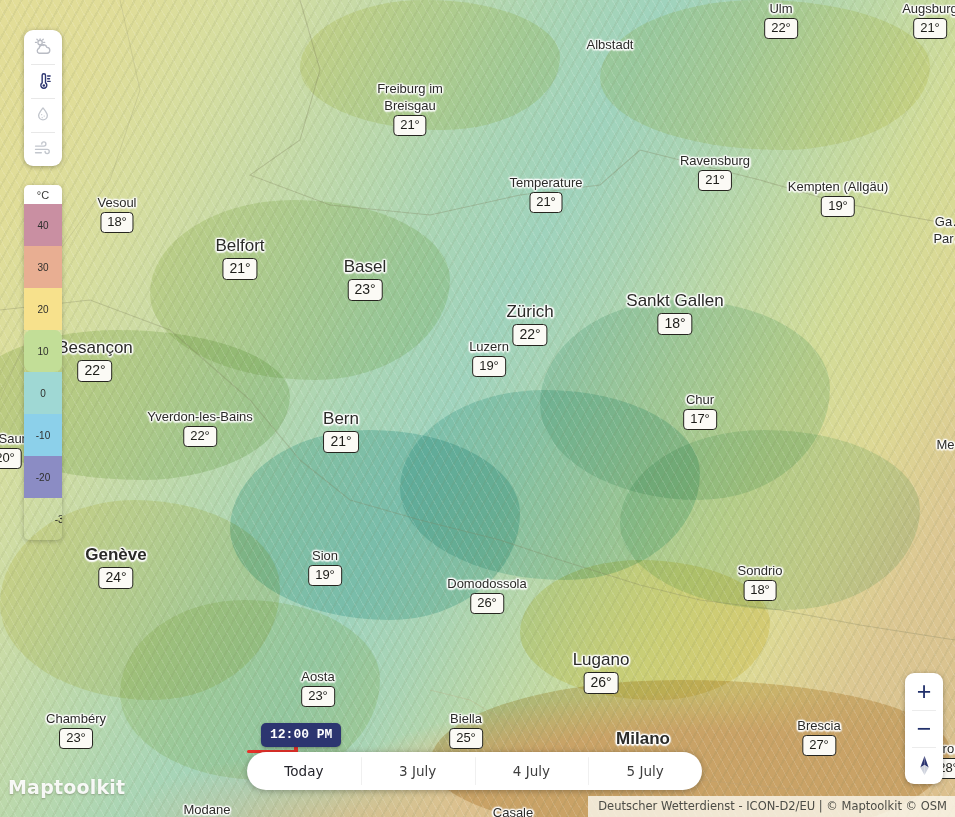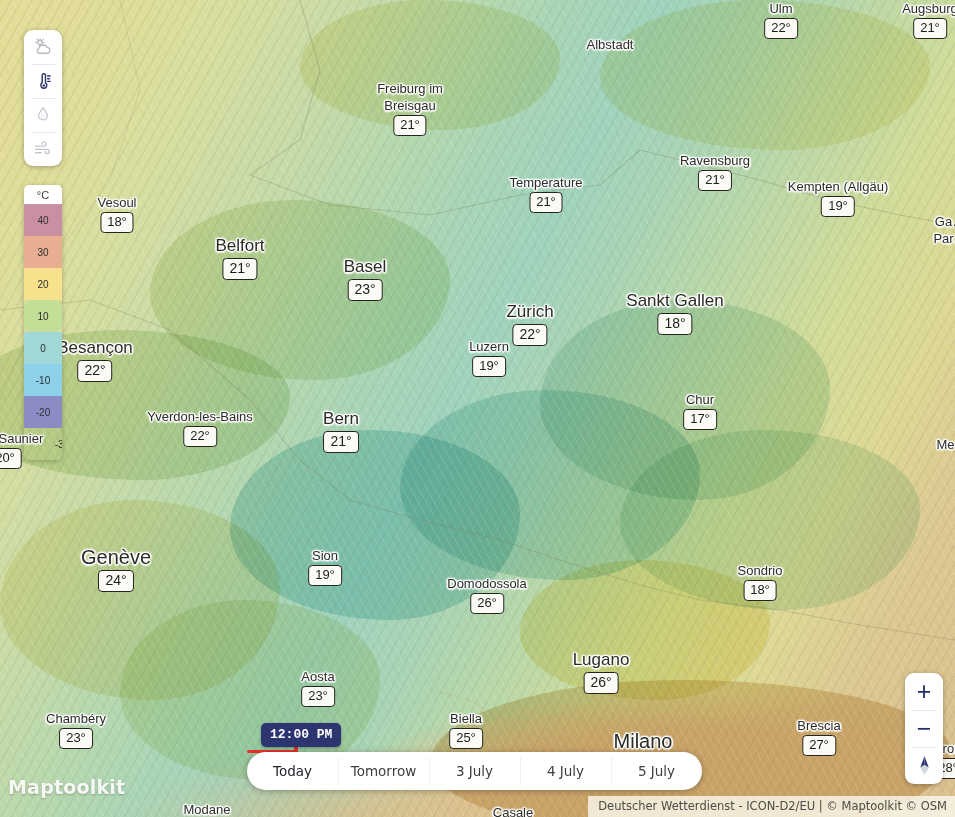--- a/index.html
+++ b/index.html
@@ -41,21 +41,21 @@
 
   
   .city { position: absolute; transform: translateX(-50%); text-align: center; white-space: nowrap; pointer-events: auto; }
   .city .nm {
     display: block;
     font-size: 13px; color: #2b2b28; line-height: 1.1;
     text-shadow: -1.5px 0 1.5px #fff, 1.5px 0 1.5px #fff, 0 -1.5px 1.5px #fff, 0 1.5px 1.5px #fff,
                  -1px -1px 1.5px #fff, 1px 1px 1.5px #fff, -1px 1px 1.5px #fff, 1px -1px 1.5px #fff;
   }
   .city.big .nm { font-size: 17px; margin-top: 48px; }
-  .city.bold .nm { font-weight: normal; font-size: 20px; }
+  .city.bold .nm { font-weight: bold; font-size: 17px; }
   .city .temp {
     display: inline-block; margin-top: 2px;
     background: #fbfaf5; border: 1.6px solid #25251f; border-radius: 4px;
     padding: 0px 6px 1px; font-size: 13px; color: #1d1d19; font-weight: 500;
     line-height: 1.35;
   }
   .city.big .temp, .city.bold .temp { font-size: 14px; }
 
   
   #layer-toolbar {
@@ -75,21 +75,21 @@
   
   #legend {
     position: absolute; left: 24px; top: 185px; width: 38px;
     border-radius: 5px; overflow: hidden;
     box-shadow: 0 1px 5px rgba(0,0,0,.25);
   }
   #legend .unit {
     background: #fff; color: #3a3a38; font-size: 11px; text-align: center;
     padding: 4px 0 3px; font-weight: 500;
   }
-  .sw { height: 32px; display: flex; align-items: center; justify-content: center; font-size: 10px; color: #2f2f2d; }
+  .sw { height: 42px; display: flex; align-items: center; justify-content: center; font-size: 10px; color: #2f2f2d; }
 
   
   #map-title {
     position: absolute; left: 0; right: 0; top: 38px;
     text-align: center;
     font-family: "DejaVu Serif", serif;
     font-size: 31px; font-weight: bold; letter-spacing: .2px;
     color: #1f2d6e;
     -webkit-text-stroke: 4px #ffffff;
     paint-order: stroke fill;
@@ -307,21 +307,20 @@
         <path d="M7 9.6 L3 12 L7 19 Z" fill="#cfd3dd"></path>
       </svg>
     </div>
   </div>
 
   <div id="time-progress"></div>
   <div id="time-cursor"></div>
   <div id="time-badge">12:00 PM</div>
   <div id="time-bar">
       <div class="day-tab active">Today</div>
-      <div class="day-tab">Tomorrow</div>
       <div class="day-tab">3 July</div>
       <div class="day-tab">4 July</div>
       <div class="day-tab">5 July</div>
     </div>
 
   <div id="watermark">Maptoolkit</div>
   <div id="attribution">Deutscher Wetterdienst - ICON-D2/EU | © Maptoolkit © OSM</div>
 
 </div>
 

